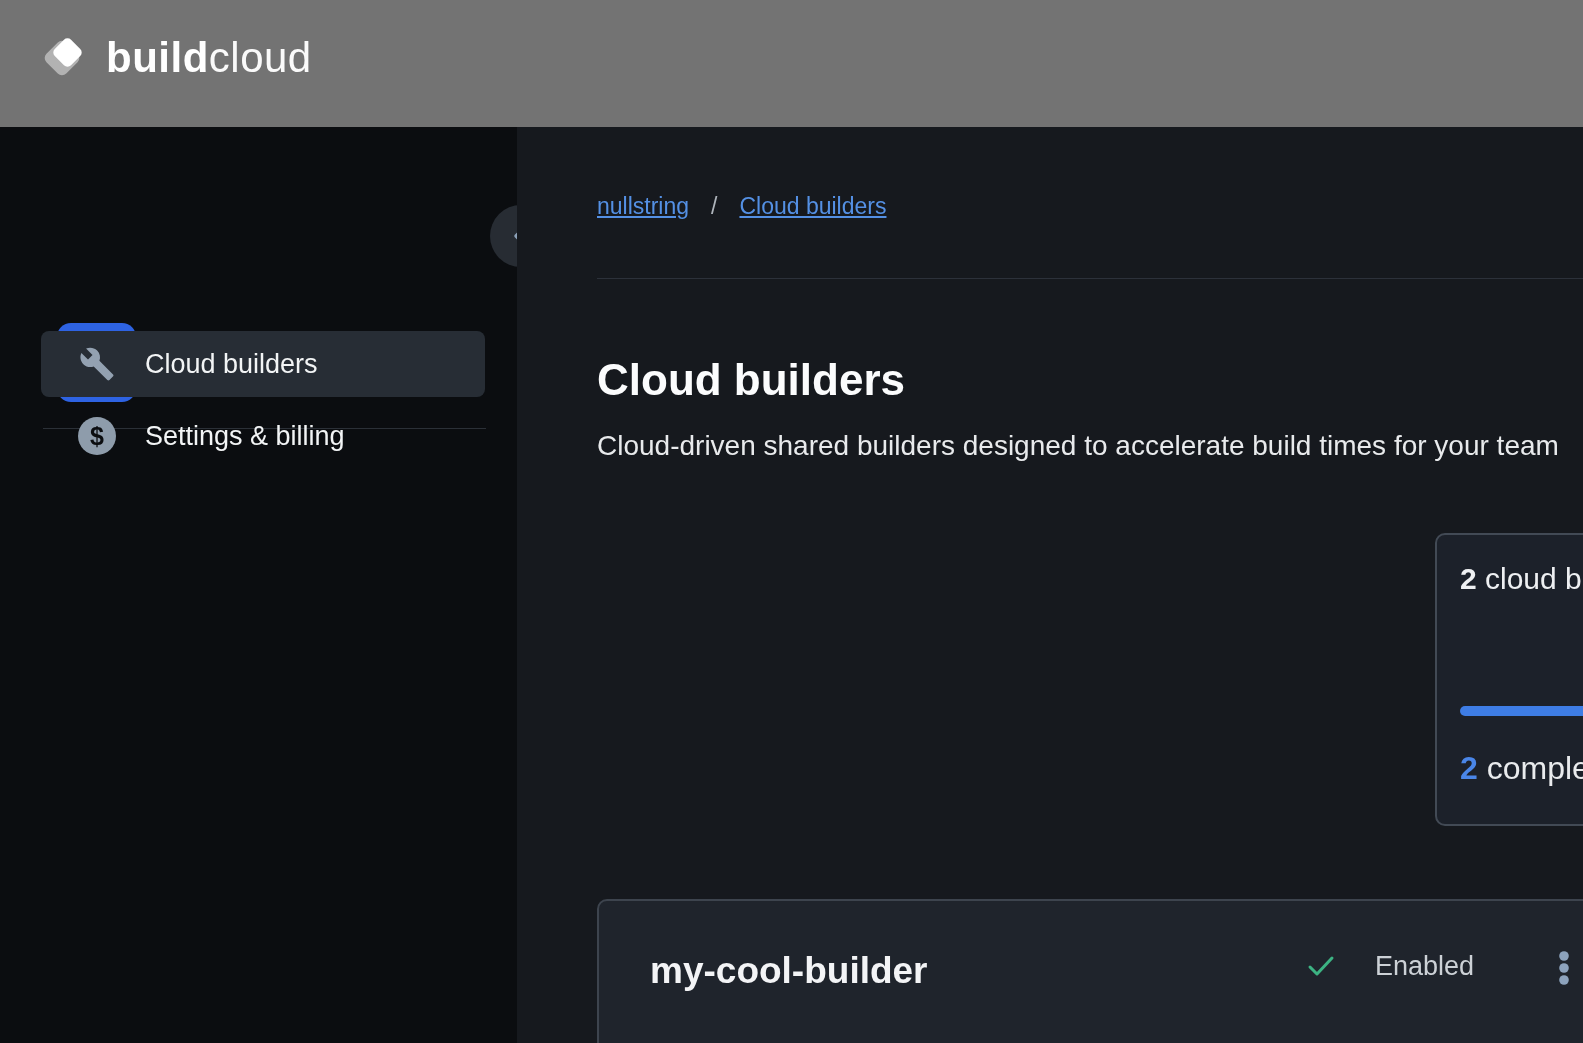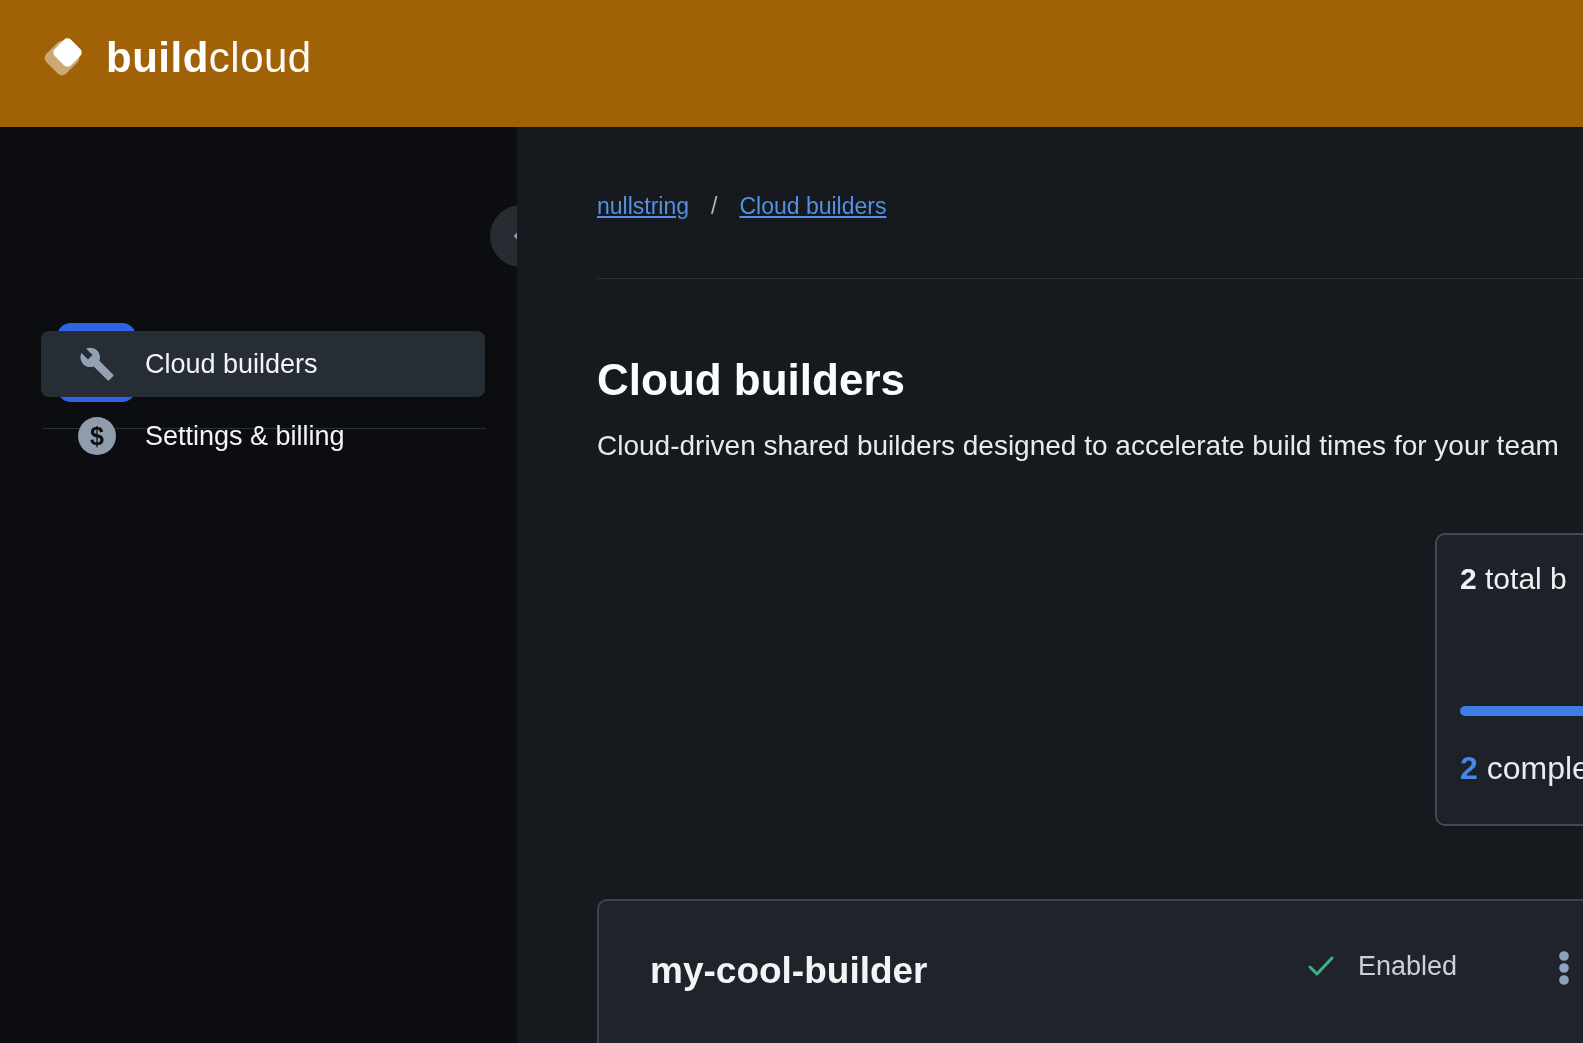--- a/index.html
+++ b/index.html
@@ -1,21 +1,21 @@
 <!DOCTYPE html>
 <html><head>
 <meta charset="utf-8">
 <style>
   * { margin:0; padding:0; box-sizing:border-box; }
   html,body { width:1583px; height:1043px; overflow:hidden; background:#15181d;
               font-family:"Liberation Sans", sans-serif; }
   #app { position:relative; width:1583px; height:1043px; background:#15181d; }
 
   
-  .header { position:absolute; left:0; top:0; width:1583px; height:127px; background:#a16207; }
+  .header { position:absolute; left:0; top:0; width:1583px; height:127px; background:#737373; }
   .brand { position:absolute; left:44px; top:32px; height:52px; display:flex; align-items:center; }
   .logo-mark { position:relative; width:48px; height:48px; margin-right:14px; }
   .logo-mark .diamond-light { position:absolute; left:4px; top:10px; width:28px; height:28px;
       background:rgba(255,255,255,0.45); border-radius:6px; transform:rotate(45deg); }
   .logo-mark .diamond-white { position:absolute; left:12px; top:7px; width:23px; height:23px;
       background:#ffffff; border-radius:5px; transform:rotate(45deg); }
   .brand-text { font-size:42px; color:#ffffff; letter-spacing:0.5px; }
   .brand-text .b-bold { font-weight:700; }
   .brand-text .b-light { font-weight:400; opacity:0.97; }
 
@@ -70,21 +70,21 @@
       border-radius:5px; background:#3e7de5; }
   .builds-caption { position:absolute; left:23px; top:215px; font-size:32px; color:#e9ebed;
       white-space:nowrap; }
   .builds-caption .num { color:#4a86e8; font-weight:700; }
 
   
   .builder-card { position:absolute; left:80px; top:772px; width:1100px; height:310px;
       background:#1f242c; border:2px solid #3d444e; border-radius:10px; }
   .builder-name { position:absolute; left:51px; top:49px; font-size:37px; font-weight:700;
       color:#f3f4f6; }
-  .builder-status { position:absolute; left:706px; top:49px; display:flex; align-items:center; }
+  .builder-status { position:absolute; left:706px; top:49px; display:flex; align-items:center;gap:17px; }
   .status-label { color:#ccd1d6; font-size:27px; margin-left:21px; }
   .kebab-btn { position:absolute; left:945px; top:46px; width:40px; height:44px; background:none;
       border:none; cursor:pointer; display:flex; align-items:center; justify-content:center; }
 </style>
 </head>
 <body>
 
 <div id="app">
 
   <div class="header">
@@ -160,21 +160,21 @@
     </div>
 
     <div class="main-divider"></div>
 
     <h1 class="page-title">Cloud builders</h1>
     <p class="page-desc">Cloud-driven shared builders designed to accelerate build times for your team</p>
 
 
     <div class="card card-builds">
       <div class="card-title">
-        <span class="num">2</span><span> total b</span>
+        <span class="num">2</span><span> cloud b</span>
       </div>
       <div class="progress-bar"></div>
       <div class="builds-caption">
         <span class="num">2</span><span> complet</span>
       </div>
     </div>
 
     <div class="builder-card">
       <div class="builder-name">my-cool-builder</div>
       <div class="builder-status">

